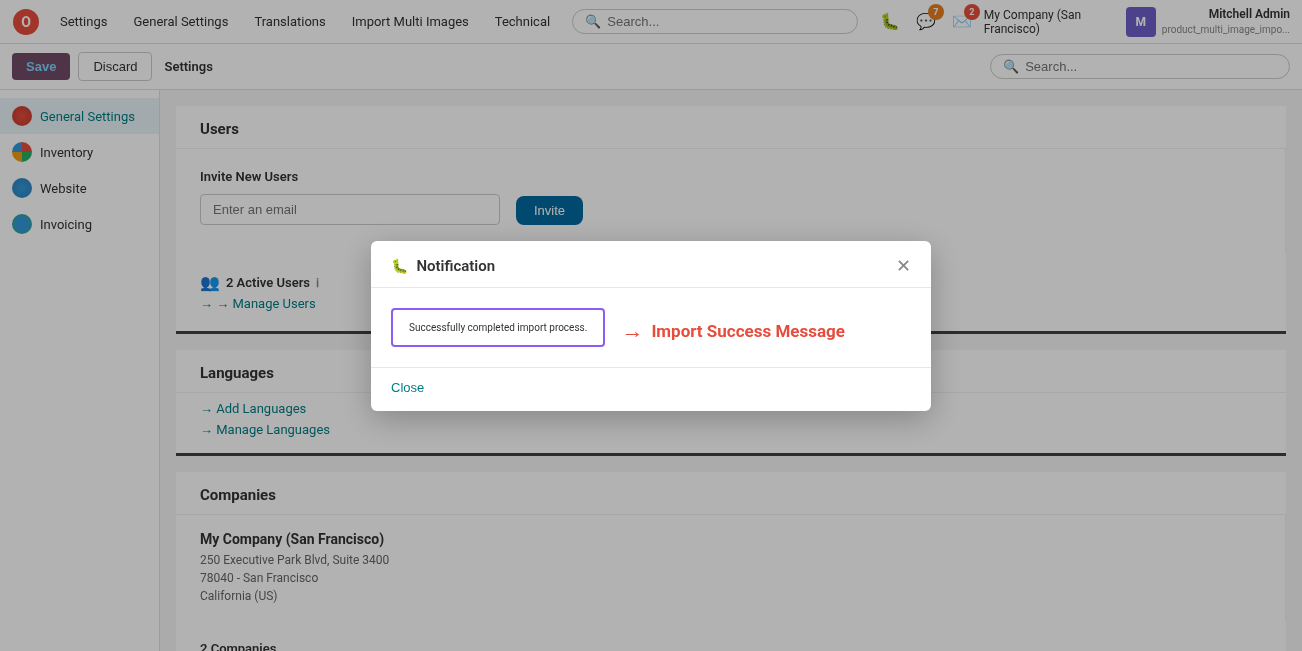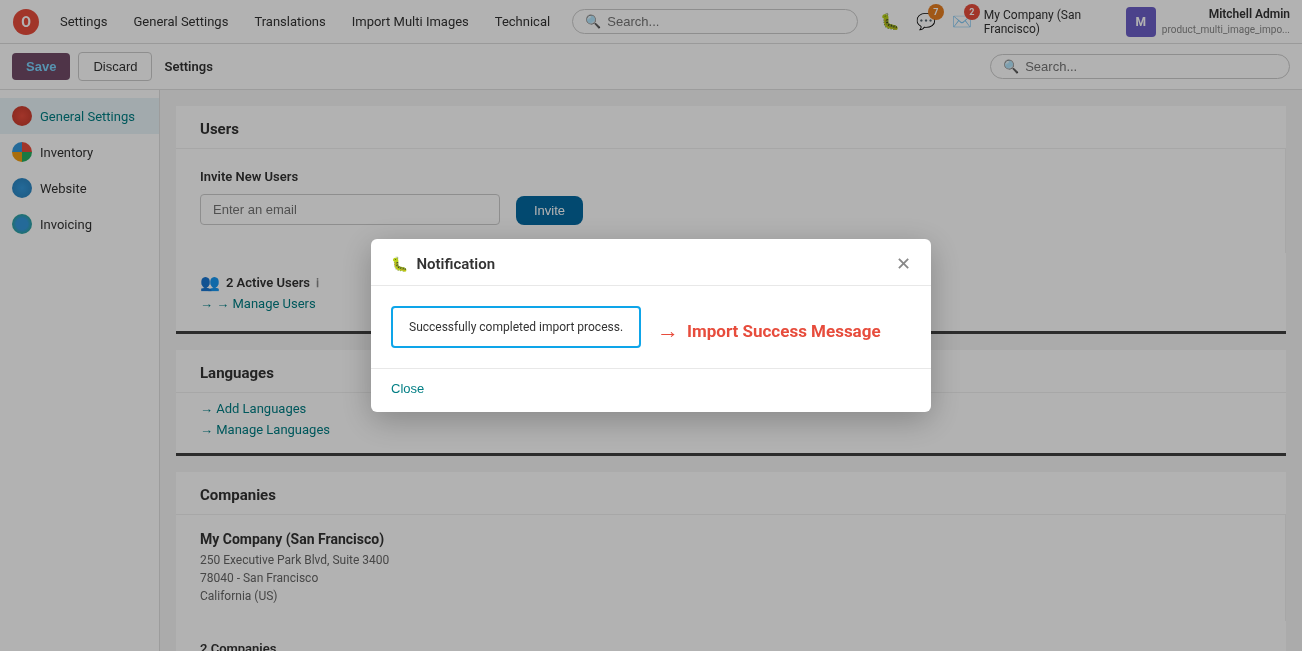--- a/index.html
+++ b/index.html
@@ -138,22 +138,22 @@
       padding: 16px 20px 12px; border-bottom: 1px solid #e8e8e8;
     }
     .dialog-title {
       display: flex; align-items: center; gap: 8px; font-size: 15px; font-weight: 600;
     }
     .dialog-close {
       cursor: pointer; font-size: 18px; color: #888; border: none; background: none; line-height: 1;
     }
     .dialog-body { padding: 20px; }
     .success-box {
-      border: 2px solid #0ea5e9; border-radius: 4px; padding: 12px 16px;
-      font-size: 12px; color: #333; display: inline-block; text-align: center;
+      border: 2px solid #8b5cf6; border-radius: 4px; padding: 12px 16px;
+      font-size: 10px; color: #333; display: inline-block; text-align: center;
     }
     .dialog-footer {
       padding: 12px 20px 16px; border-top: 1px solid #e8e8e8;
     }
     .btn-close-dialog {
       color: #017e84; cursor: pointer; background: none; border: none; font-size: 13px; padding: 0;
     }
 
     
     .annotation-arrow {

